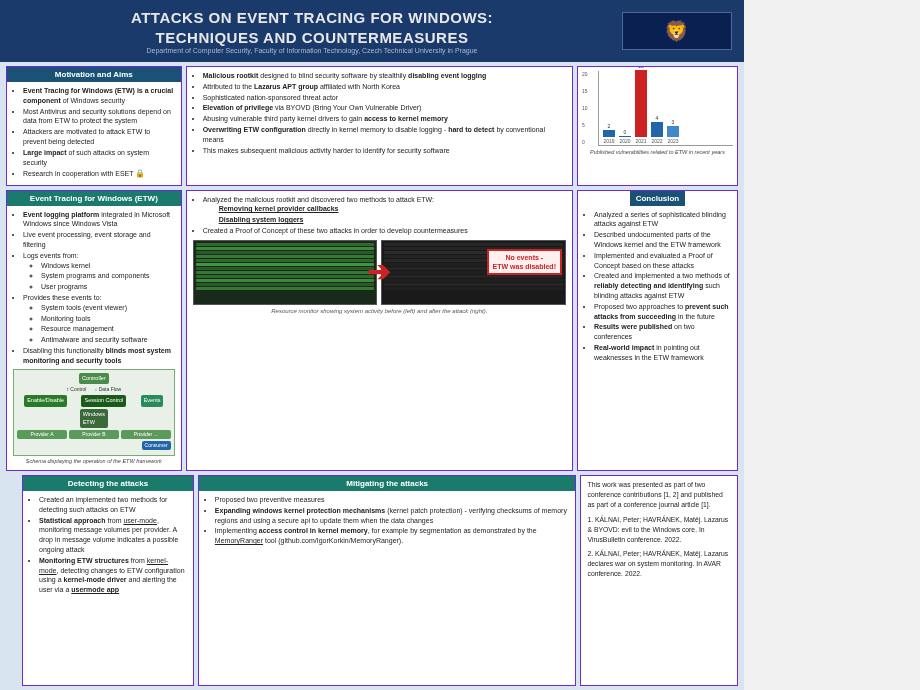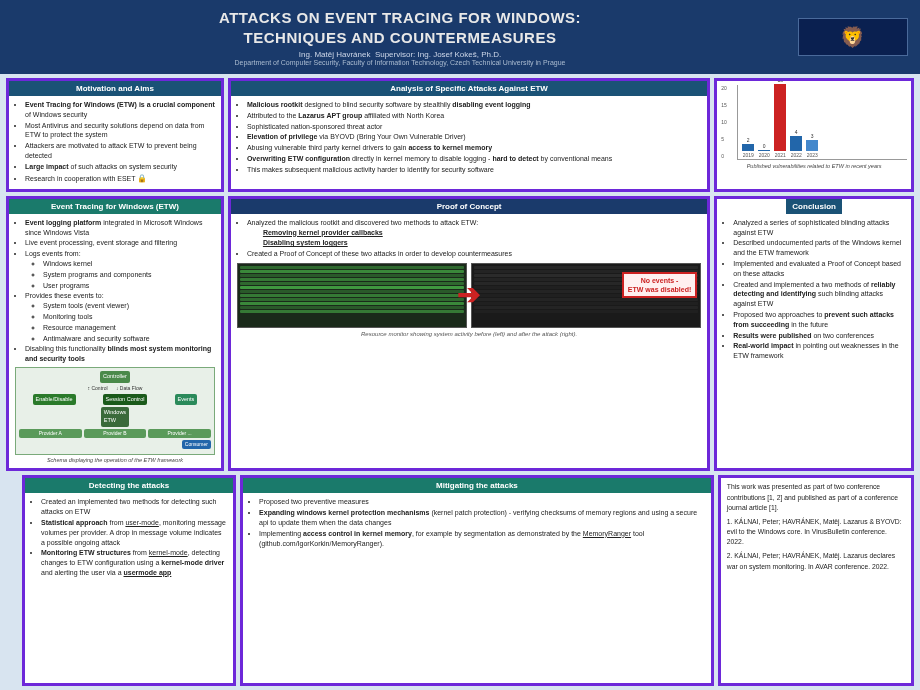--- a/index.html
+++ b/index.html
@@ -5,21 +5,21 @@
     * { box-sizing: border-box; margin: 0; padding: 0; }
     body {
       font-family: Arial, sans-serif;
       background: #f0f0f0;
       width: 920px;
       height: 690px;
       overflow: hidden;
       font-size: 7.5px;
     }
     .poster {
-      width: 920px;
+      width: 744px;
       height: 690px;
       background: white;
       display: flex;
       flex-direction: column;
     }
     
     .header {
       background: #1a3a6b;
       color: white;
       display: flex;
@@ -78,21 +78,21 @@
       display: flex;
       gap: 4px;
     }
     .row-top { flex: 0 0 auto; }
     .row-mid { flex: 0 0 auto; }
     .row-bot { flex: 1; margin-left: 16px; }
 
     
     .panel {
       background: white;
-      border: 3px solid #6d28d9;
+      border: 1px solid #6d28d9;
       display: flex;
       flex-direction: column;
       overflow: hidden;
     }
     .panel-header {
       padding: 3px 6px;
       font-weight: bold;
       font-size: 8px;
       text-align: center;
     }
@@ -164,24 +164,20 @@
   </style>
 </head>
 <body>
 
 <div class="poster">
 
   <div class="header">
     <div class="header-text">
       <div class="header-title" style="white-space:pre-line;">ATTACKS ON EVENT TRACING FOR WINDOWS:
 TECHNIQUES AND COUNTERMEASURES</div>
-      <div class="header-subtitle">
-        <span>Ing. Matěj Havránek</span>&nbsp;
-        <span>Supervisor: Ing. Josef Kokeš, Ph.D.</span>
-      </div>
       <div class="header-subtitle2">Department of Computer Security, Faculty of Information Technology, Czech Technical University in Prague</div>
     </div>
     <div class="logo-box">
       <div class="logo-lion">🦁</div>
     </div>
   </div>
 
   <div class="content">
 
     <div class="row row-top">
@@ -193,21 +189,20 @@
             <li><span class="bold">Event Tracing for Windows (ETW) is a <span class="bold">crucial component</span></span> of Windows security</li>
             <li>Most Antivirus and security solutions depend on data from ETW to protect the system</li>
             <li>Attackers are motivated to attack ETW to prevent being detected</li>
             <li><span class="bold">Large impact</span> of such attacks on system security</li>
             <li>Research in cooperation with ESET <span style="font-size:8px;color:#2266aa;">🔒</span></li>
           </ul>
         </div>
       </div>
 
       <div class="panel" style="flex:1;">
-        <div class="panel-header blue">Analysis of Specific Attacks Against ETW</div>
         <div class="panel-body">
           <ul>
             <li><span class="bold">Malicious rootkit</span> designed to blind security software by stealthily <span class="bold">disabling event logging</span></li>
             <li>Attributed to the <span class="bold">Lazarus APT group</span> affiliated with North Korea</li>
             <li>Sophisticated nation-sponsored threat actor</li>
             <li><span class="bold">Elevation of privilege</span> via BYOVD (Bring Your Own Vulnerable Driver)</li>
             <li>Abusing vulnerable third party kernel drivers to gain <span class="bold">access to kernel memory</span></li>
             <li><span class="bold">Overwriting ETW configuration</span> directly in kernel memory to disable logging - <span class="bold">hard to detect</span> by conventional means</li>
             <li>This makes subsequent malicious activity harder to identify for security software</li>
           </ul>
@@ -309,21 +304,20 @@
             </div>
             <div style="display:flex;justify-content:flex-end;margin:2px 0;">
               <div style="background:#2266aa;color:white;padding:1px 3px;border-radius:2px;font-size:5px;">Consumer</div>
             </div>
           </div>
           <div style="font-size:5.5px;color:#444;text-align:center;font-style:italic;margin-top:2px;">Schema displaying the operation of the ETW framework</div>
         </div>
       </div>
 
       <div class="panel" style="flex:1;">
-        <div class="panel-header navy">Proof of Concept</div>
         <div class="panel-body">
           <ul>
             <li>Analyzed the malicious rootkit and discovered two methods to attack ETW:
               <ul style="list-style:none;padding-left:8px;">
                 <li><span class="bold underline">Removing kernel provider callbacks</span></li>
                 <li><span class="bold underline">Disabling system loggers</span></li>
               </ul>
             </li>
             <li>Created a Proof of Concept of these two attacks in order to develop countermeasures</li>
           </ul>

